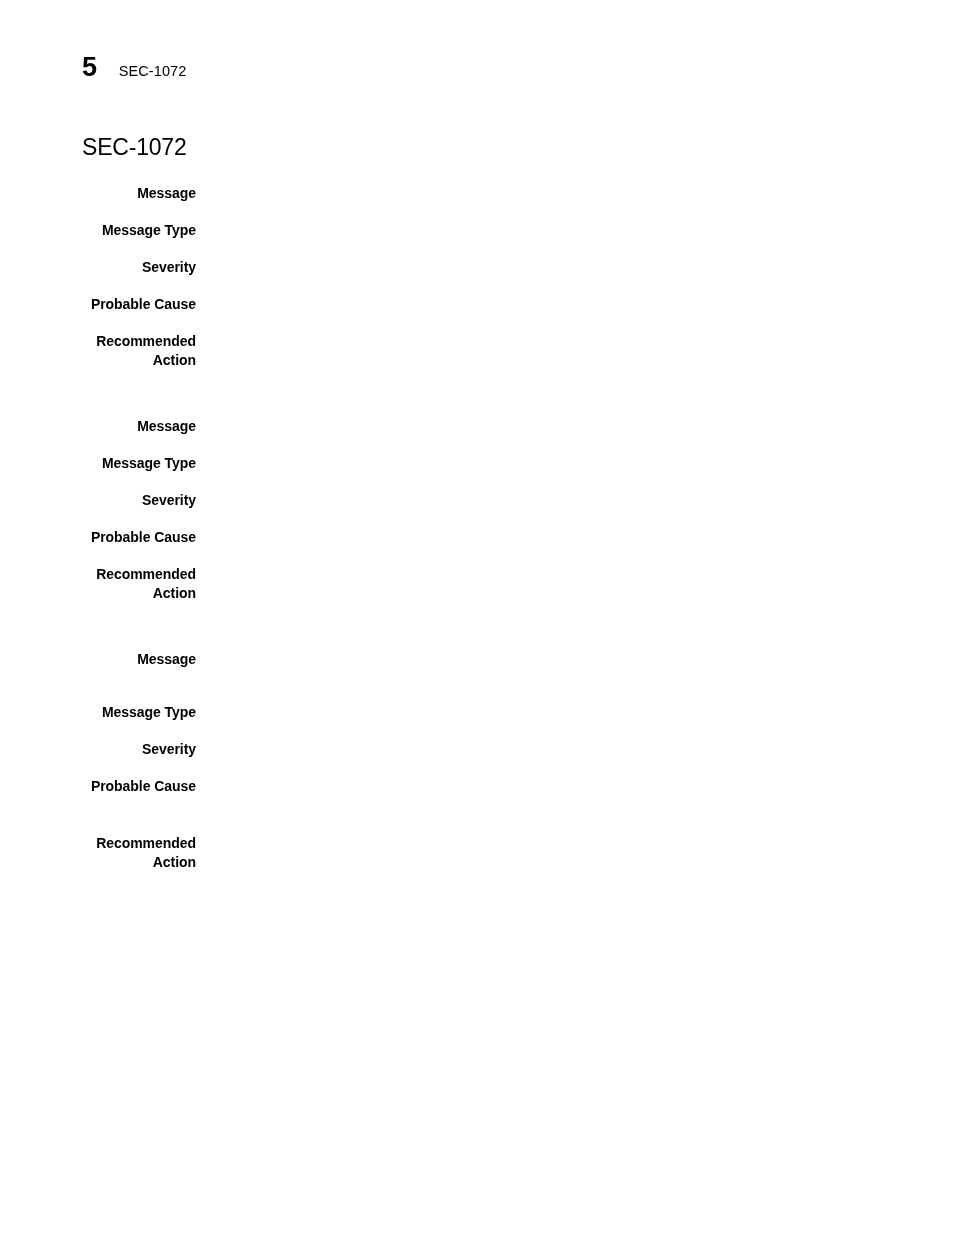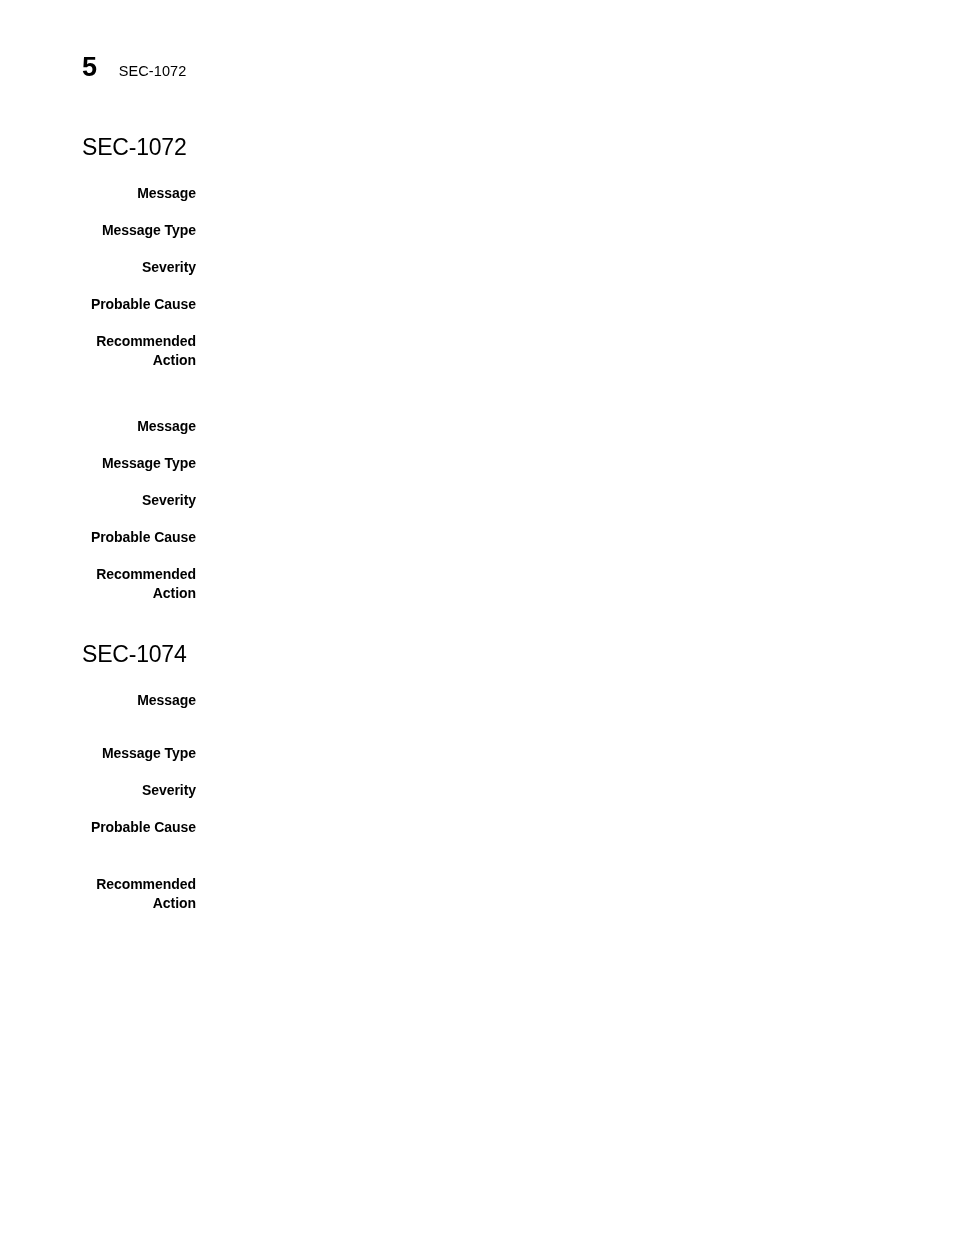--- a/index.html
+++ b/index.html
@@ -183,21 +183,20 @@
           <div class="field-label">Recommended
 Action</div>
           <div class="field-value"></div>
         </div>
 
       </div>
     </div>
 
     <div class="section">
       <div class="heading-gap"></div>
-      <h2 class="section-heading">SEC-1074</h2>
 
       <div class="first-field-gap"></div>
       <div class="field-list">
 
         <div class="field-row">
           <div class="field-label">Message</div>
           <div class="field-value"></div>
         </div>
         <div class="gap-md"></div>
 

